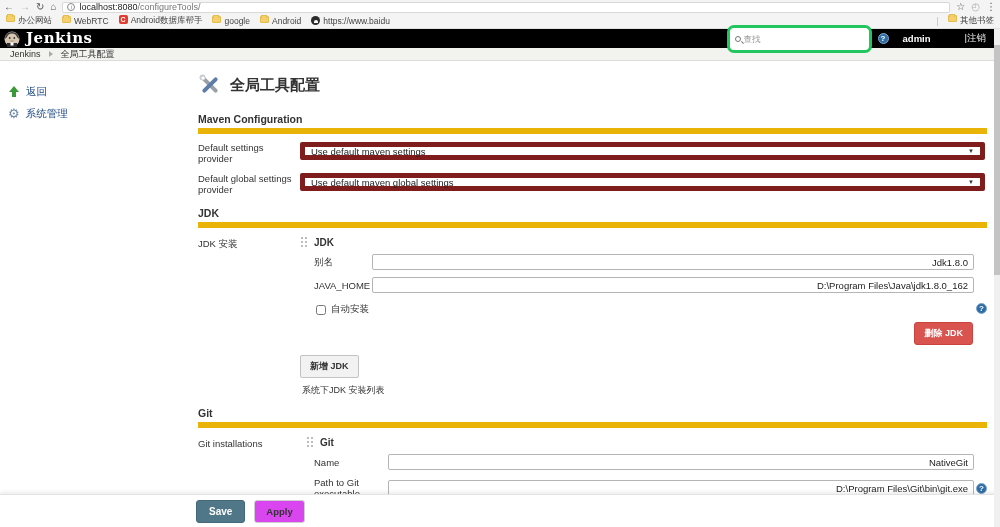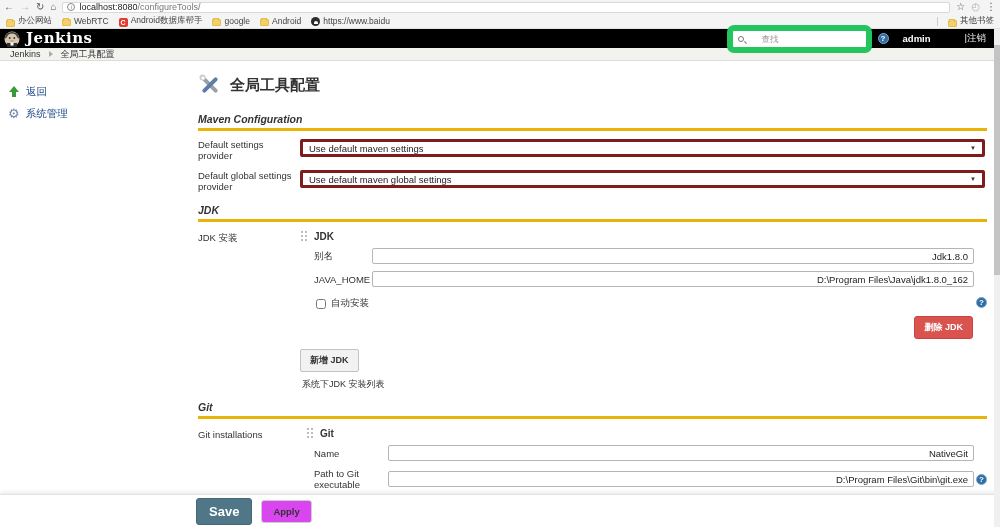--- a/index.html
+++ b/index.html
@@ -12,41 +12,41 @@
   .nav-glyph { font-size:10px; color:#555; line-height:1; cursor:default; }
   .nav-glyph.disabled { color:#b0b0b0; }
   .url-bar { flex:1; height:11px; background:#fff; border:1px solid #d9d9d9; border-radius:2px;
     display:flex; align-items:center; padding:0 4px; gap:4px; }
   .info-icon { width:8px; height:8px; border:1px solid #888; border-radius:50%; color:#888;
     font-size:6px; display:flex; align-items:center; justify-content:center; font-style:italic; }
   .url-text { font-size:9px; color:#222; }
   .url-text .url-path { color:#777; }
   .bookmarks-bar { height:15px; background:#f4f4f4; border-bottom:1px solid #e0e0e0;
     display:flex; align-items:center; padding:0 6px; gap:10px; font-size:8.5px; color:#444; }
-  .bookmark { display:flex; align-items:flex-end; gap:3px; white-space:nowrap; }
+  .bookmark { display:flex; align-items:flex-start; gap:3px; white-space:nowrap; }
   .icon-folder { width:9px; height:7px; background:#f3d06c; border:1px solid #e4bd4e; border-radius:1px; position:relative; }
   .icon-folder::before { content:""; position:absolute; top:-2px; left:0; width:4px; height:2px;
     background:#f3d06c; border:1px solid #e4bd4e; border-bottom:none; border-radius:1px 1px 0 0; }
   .icon-red-c { width:9px; height:9px; background:#e03c31; border-radius:2px; color:#fff;
     font-size:7px; font-weight:bold; display:flex; align-items:center; justify-content:center; }
   .icon-github { width:9px; height:9px; background:#2b2b2b; border-radius:50%; position:relative; }
   .icon-github::after { content:""; position:absolute; left:2.5px; top:4px; width:4px; height:3px;
     background:#fff; border-radius:2px 2px 0 0; }
   .bm-spacer { flex:1; }
   .bm-divider { width:1px; height:9px; background:#ccc; }
 
   
   .jenkins-header { height:19px; width:994px; background:#000; display:flex; align-items:center;
     padding:0 8px 0 4px; gap:6px; }
   .butler { width:16px; height:16px; flex:0 0 auto; }
   .brand { color:#fff; font-family:"DejaVu Serif", serif; font-weight:bold; font-size:15px;
     letter-spacing:0.5px; line-height:1; }
   .header-spacer { flex:1; }
-  .search-box { width:145px; height:28px; background:#fff; border:6px solid #22c55e; border-radius:7px;
-    display:flex; align-items:center; gap:18px; padding:0 5px; }
+  .search-box { width:145px; height:28px; background:#fff; border:3px solid #22c55e; border-radius:7px;
+    display:flex; align-items:center; gap:3px; padding:0 5px; }
   .mag { width:6px; height:6px; border:1px solid #777; border-radius:50%; position:relative; flex:0 0 auto; }
   .mag::after { content:""; position:absolute; left:5px; top:5px; width:3px; height:1px;
     background:#777; transform:rotate(45deg); }
   .search-input { border:none; outline:none; flex:1; font-size:8.5px; color:#333; background:transparent; }
   .search-input::placeholder { color:#999; }
   .help-circ { width:11px; height:11px; background:#2e6da4; border:1px solid #7da7cc; border-radius:50%;
     color:#fff; font-size:8px; font-weight:bold; display:flex; align-items:center; justify-content:center; }
   .hdr-user { color:#fff; font-size:9.5px; font-weight:bold; margin-left:8px; }
   .hdr-logout { color:#eee; font-size:9.5px; margin-left:28px; }
 
@@ -66,25 +66,25 @@
     border-left:5px solid transparent; border-right:5px solid transparent; border-bottom:6px solid #3a9a3a; }
   .arrow-up::after { content:""; position:absolute; left:4px; top:5px; width:4px; height:6px; background:#3a9a3a; }
   .gear { font-size:13px; color:#6b87a8; line-height:12px; }
 
   .content { position:absolute; left:198px; top:12px; width:789px; }
 
   .page-title { display:flex; align-items:center; gap:8px; margin-bottom:16px; }
   .title-text { font-size:15px; font-weight:bold; color:#333; }
 
   .section-h { font-size:10.5px; font-weight:bold; color:#333; padding-bottom:3px;
-    border-bottom:3px solid #eab308; margin-bottom:8px;font-style:italic; }
+    border-bottom:6px solid #eab308; margin-bottom:8px; }
   .form-row { display:flex; margin-bottom:9px; position:relative; }
   .row-label { font-size:9.5px; color:#333; flex:0 0 auto; }
   .maven-label { width:102px; }
-  .fake-select { flex:1; height:18px; background:#fff; border:3px solid #7f1d1d; border-radius:2px;
+  .fake-select { flex:1; height:18px; background:#fff; border:5px solid #7f1d1d; border-radius:2px;
     display:flex; align-items:center; padding:0 6px; font-size:9.5px; color:#222; margin-right:2px; cursor:pointer; }
   .fake-select .caret { margin-left:auto; font-size:6px; color:#333; }
 
   .group-row { display:flex; align-items:flex-start; }
   .group-label { width:102px; font-size:9.5px; color:#333; padding-top:2px; flex:0 0 auto; }
   .item-block { flex:1; }
   .drag-row { display:flex; align-items:center; gap:5px; margin-bottom:5px; }
   .drag-handle { width:9px; height:13px; background-image:radial-gradient(#bdbdbd 1px, transparent 1.2px);
     background-size:4px 4px; background-position:0 0; cursor:grab; }
   .item-title { font-size:10px; font-weight:bold; color:#333; }
@@ -104,21 +104,21 @@
   .btn-gray { background:#f2f2f2; border:1px solid #c3c3c3; border-radius:2px; color:#333;
     font-size:9px; font-weight:bold; padding:4px 9px; cursor:pointer; font-family:"Liberation Sans", sans-serif; }
   .add-row { margin:10px 0 4px 0; }
   .list-note { font-size:9px; color:#333; margin:6px 0 10px 2px; }
 
   
   .footer { position:absolute; left:0; bottom:0; width:1000px; height:33px; background:#fff;
     border-top:1px solid #e3e3e3; box-shadow:0 -2px 4px rgba(0,0,0,0.08); z-index:5;
     display:flex; align-items:center; padding-left:196px; gap:9px; }
   .btn-save { background:#4f7787; border:1px solid #44687a; border-radius:3px; color:#fff;
-    font-size:13px; font-weight:bold; padding:5px 12px; cursor:pointer; font-family:"Liberation Sans", sans-serif; }
+    font-size:10px; font-weight:bold; padding:5px 12px; cursor:pointer; font-family:"Liberation Sans", sans-serif; }
   .btn-apply { background:#d946ef; border:1px solid #cfcfcf; border-radius:3px; color:#333;
     font-size:9.5px; font-weight:bold; padding:5px 11px; cursor:pointer; font-family:"Liberation Sans", sans-serif; }
 
   
   .scrollbar { position:absolute; right:0; top:29px; width:6px; height:498px; background:#f0f0f0; z-index:6; }
   .scroll-thumb { position:absolute; top:16px; left:0; width:6px; height:230px; background:#c4c4c4; }
 </style>
 </head>
 <body>
 

